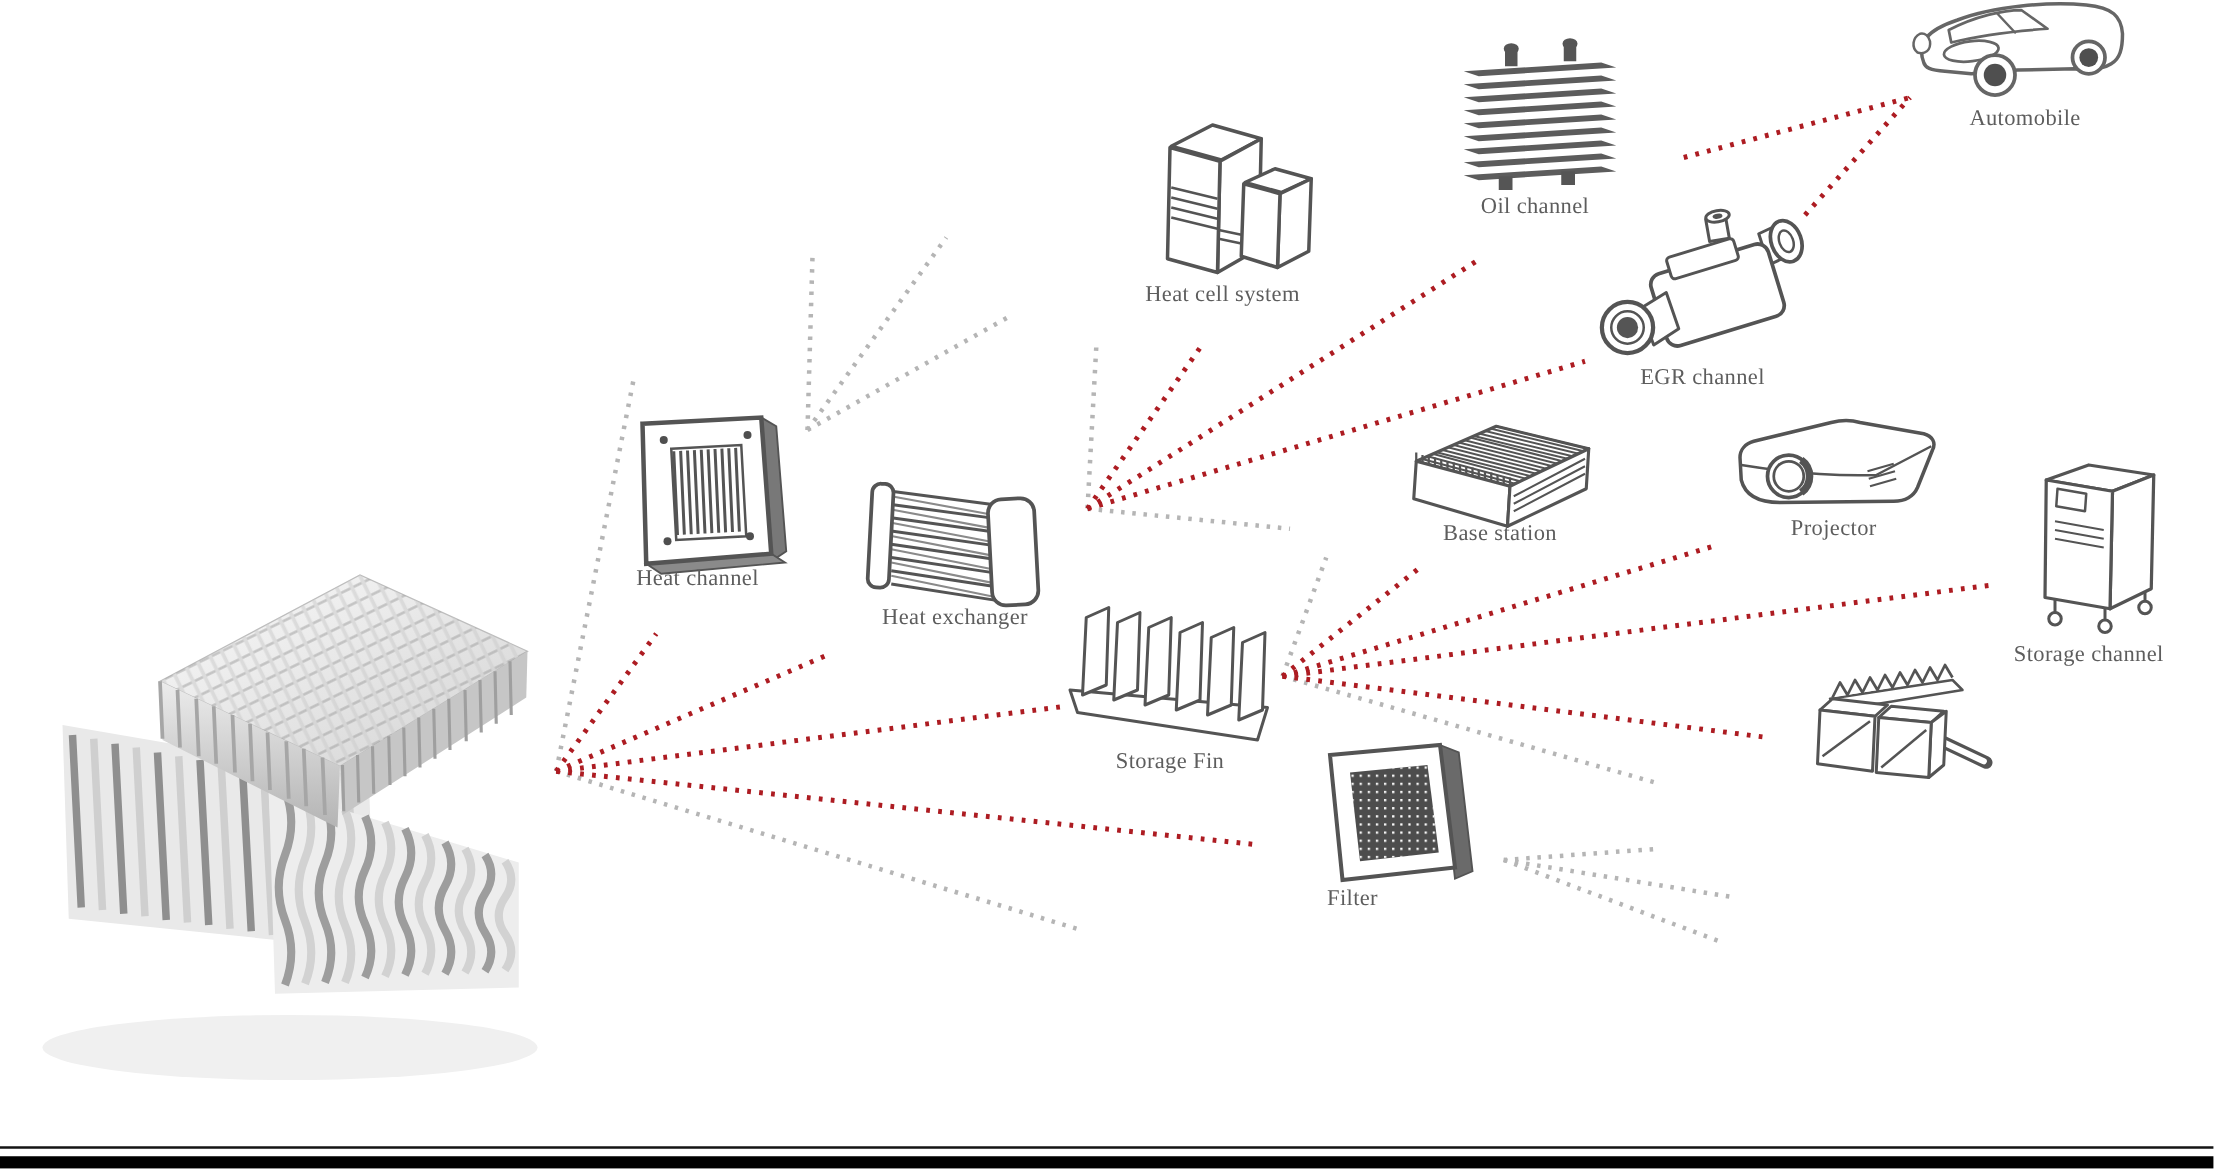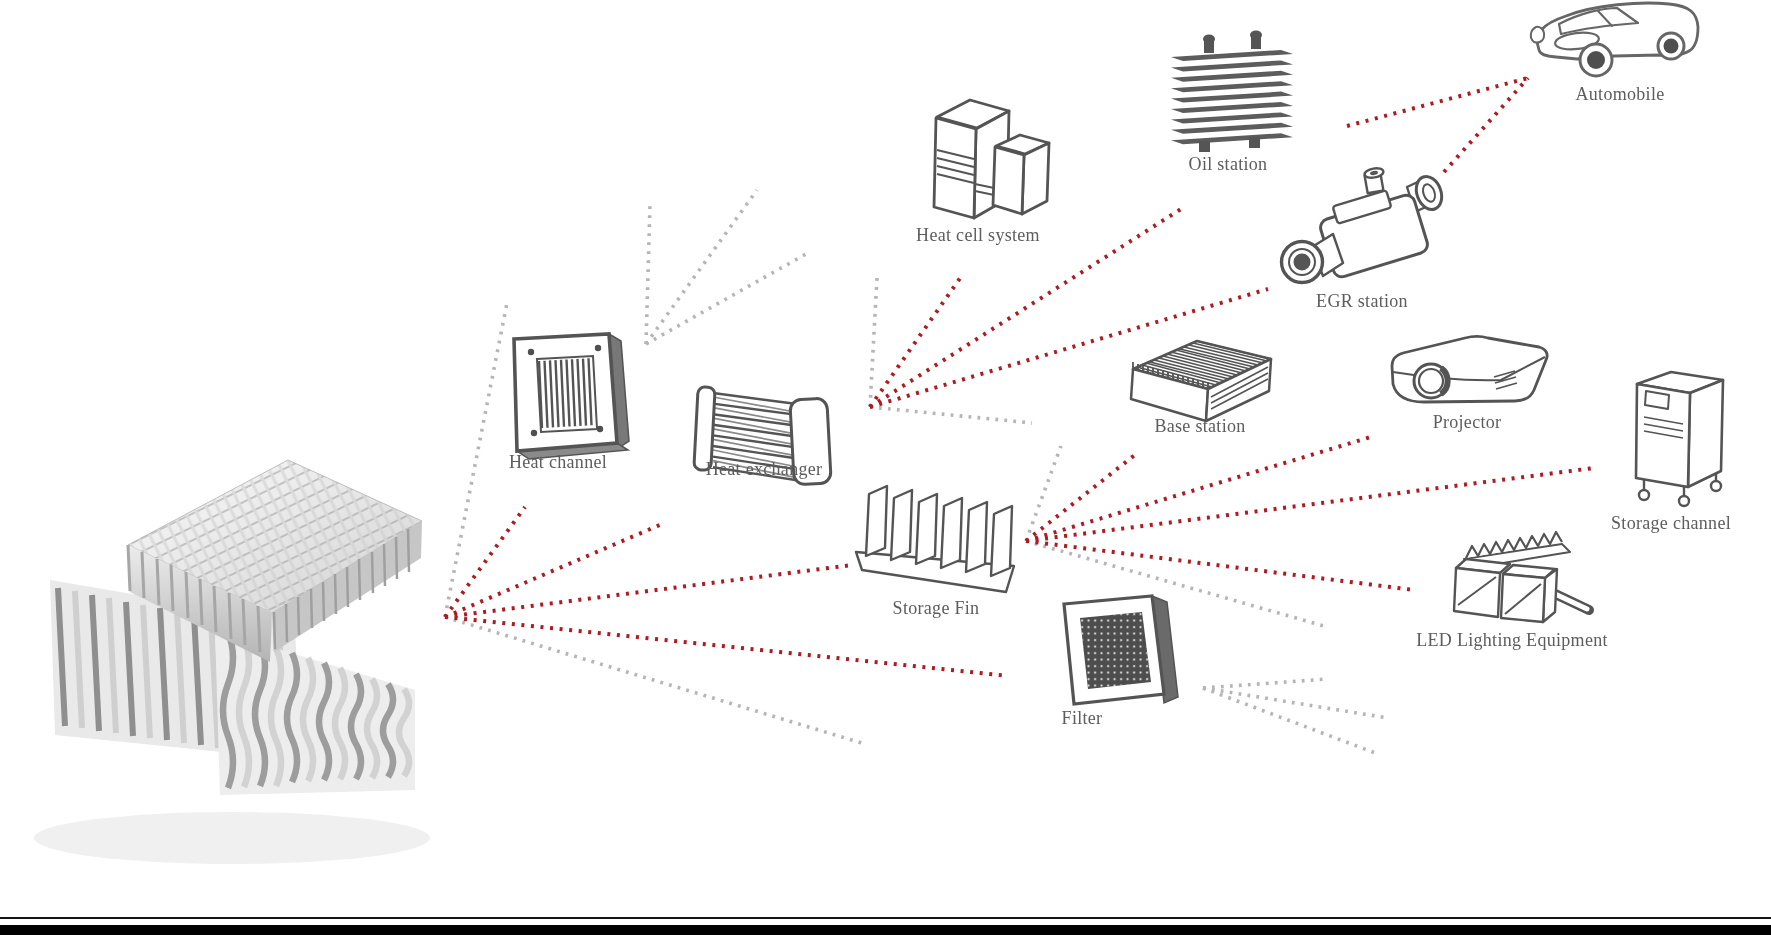--- a/index.html
+++ b/index.html
@@ -234,27 +234,26 @@
     <path d="M1545,578 L1557,569 L1555,612 L1543,622 Z" fill="#ffffff" stroke-width="2.4"></path>
     <path d="M1503,574 L1545,578 L1543,622 L1501,618 Z" fill="#ffffff" stroke-width="2.4"></path>
     <path d="M1505,614 L1541,584" fill="none" stroke-width="2"></path>
     <path d="M1456,568 L1466,559 L1510,564 L1500,573 Z" fill="#ffffff" stroke-width="2.4"></path>
     <path d="M1456,568 L1500,573 L1498,617 L1454,611 Z" fill="#ffffff" stroke-width="2.4"></path>
     <path d="M1458,605 L1496,577" fill="none" stroke-width="2"></path>
   </g>
 </svg>
 
   <div class="node-label" style="left:558px;top:452px">Heat channel</div>
-  <div class="node-label" style="left:764px;top:459px">Heat exchanger</div>
+  <div class="node-label" style="left:764px;top:483px">Heat exchanger</div>
   <div class="node-label" style="left:978px;top:225px">Heat cell system</div>
-  <div class="node-label" style="left:1228px;top:154px">Oil station</div>
-  <div class="node-label" style="left:1362px;top:291px">EGR station</div>
+  <div class="node-label" style="left:1228px;top:154px">Oil channel</div>
+  <div class="node-label" style="left:1362px;top:291px">EGR channel</div>
   <div class="node-label" style="left:1620px;top:84px">Automobile</div>
   <div class="node-label" style="left:1200px;top:416px">Base station</div>
   <div class="node-label" style="left:1467px;top:412px">Projector</div>
   <div class="node-label" style="left:1671px;top:513px">Storage channel</div>
   <div class="node-label" style="left:936px;top:598px">Storage Fin</div>
-  <div class="node-label" style="left:1512px;top:630px">LED Lighting Equipment</div>
   <div class="node-label" style="left:1082px;top:708px">Filter</div>
 
   <div class="footer-thin"></div>
   <div class="footer-thick"></div>
 </div>
 
 </body></html>

